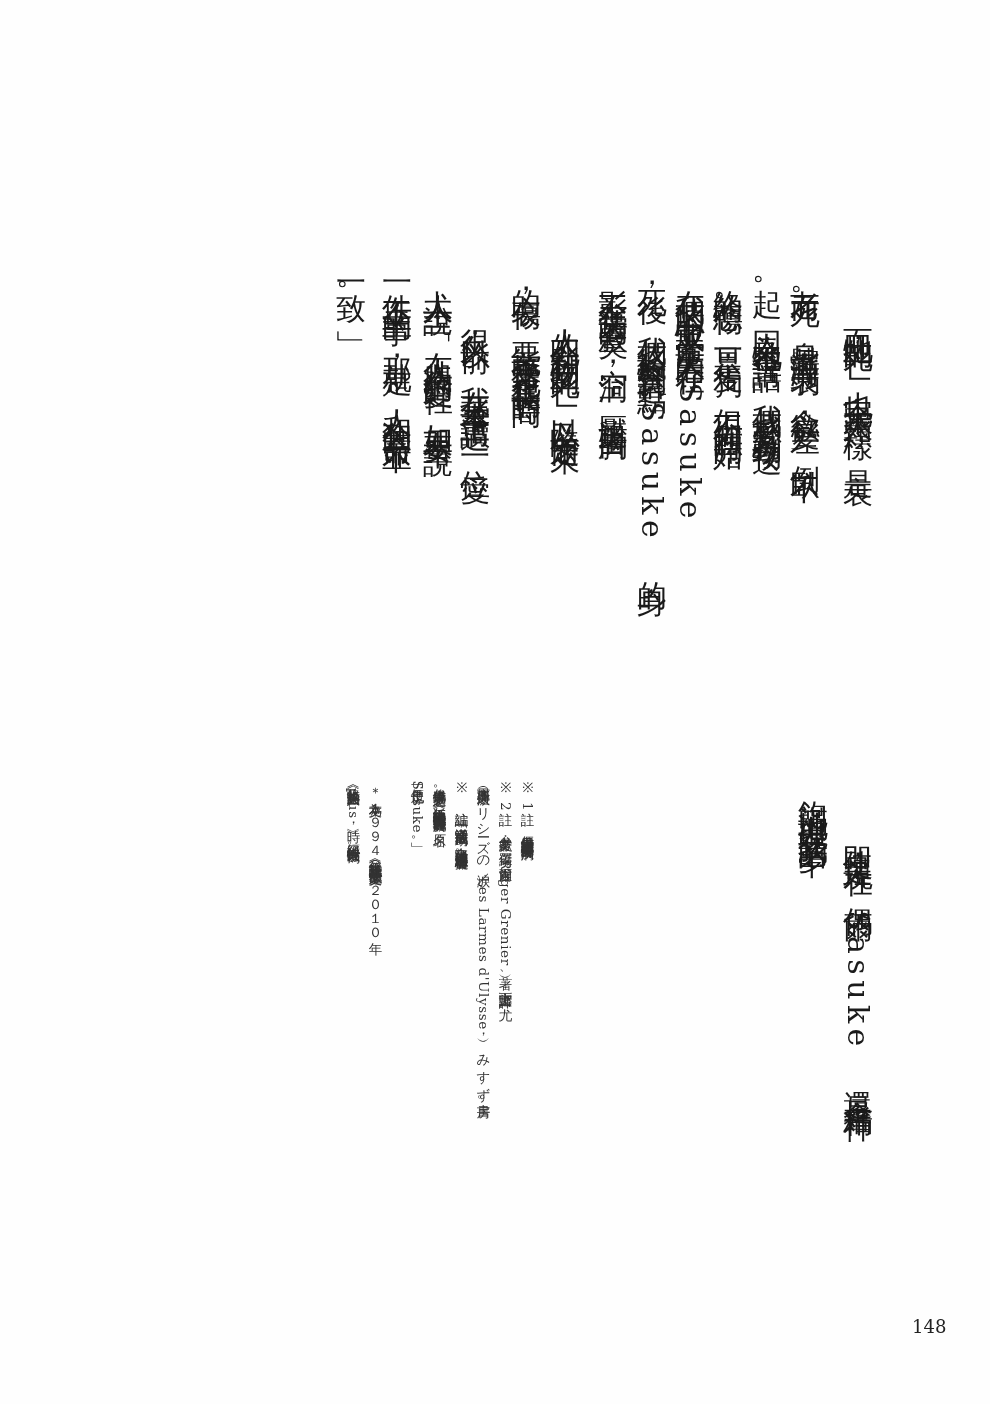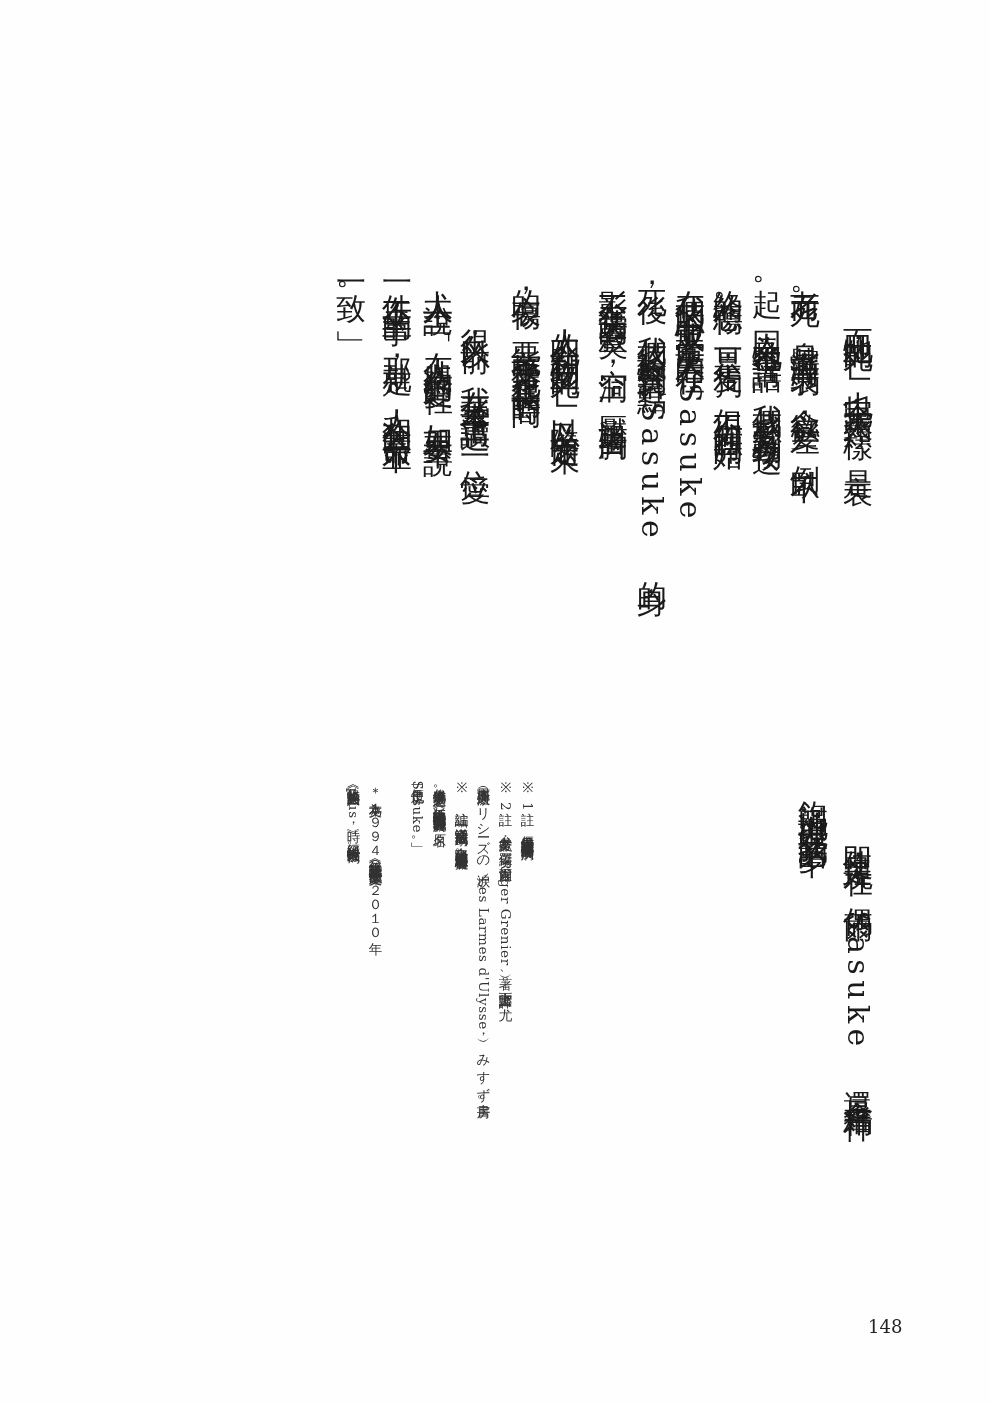--- a/index.html
+++ b/index.html
@@ -3,21 +3,21 @@
 <meta charset="utf-8">
 <style>
   html, body { margin:0; padding:0; background:#ffffff; }
   body { width:990px; height:1404px; position:relative; overflow:hidden;
          font-family:"DejaVu Serif", "Liberation Serif", serif; color:#1a1a1a; }
   .page { position:absolute; left:0; top:0; width:990px; height:1404px; background:#fefefe; }
   .col { position:absolute; writing-mode:vertical-rl; text-orientation:mixed;
          white-space:nowrap; font-size:30px; line-height:38px; letter-spacing:5.4px; }
   .note { position:absolute; writing-mode:vertical-rl; text-orientation:mixed;
           white-space:nowrap; font-size:13.5px; line-height:20px; letter-spacing:0.6px; color:#333; }
-  .pagenum { position:absolute; left:868px; top:1316px; font-size:18px; color:#222;
+  .pagenum { position:absolute; left:912px; top:1316px; font-size:18px; color:#222;
              font-family:"DejaVu Serif", serif; }
 </style>
 </head>
 <body>
 
 <div class="page">
 
   <div class="col" style="left:839px; top:305px;">而牠的死亡，也完全跟人類一樣，是衰</div>
   <div class="col" style="left:786px; top:266px;">老而死。身體漸漸衰弱，食欲變差，倒臥不</div>
   <div class="col" style="left:748px; top:266px;">起。因為牠不會講話，我們感受到為動物送</div>

